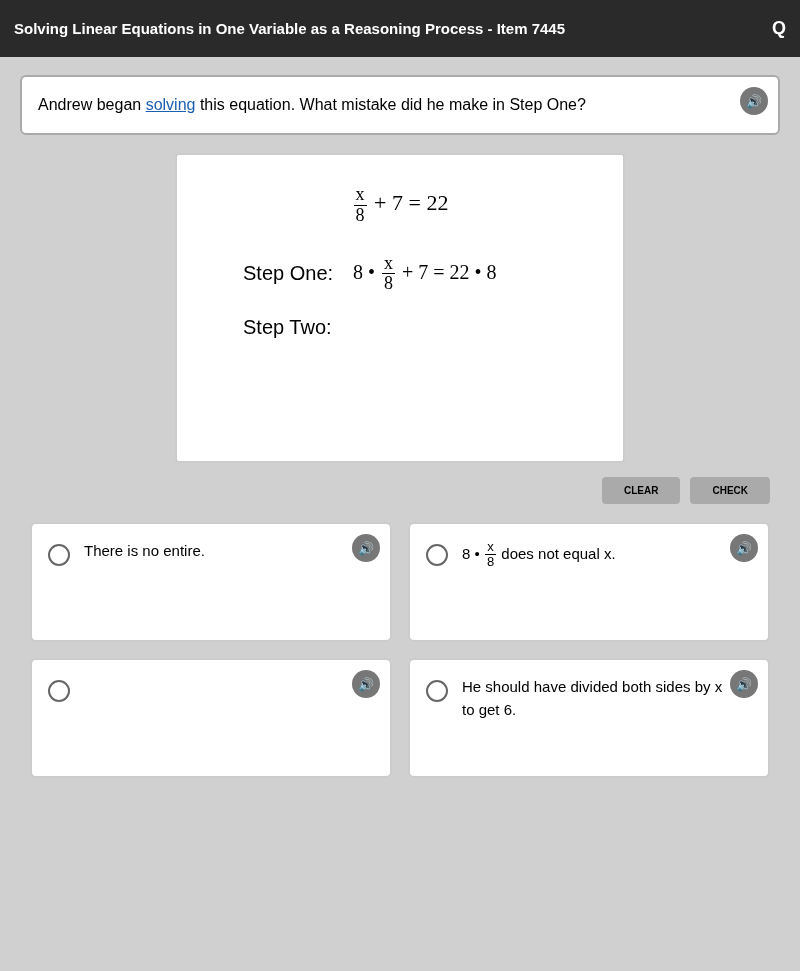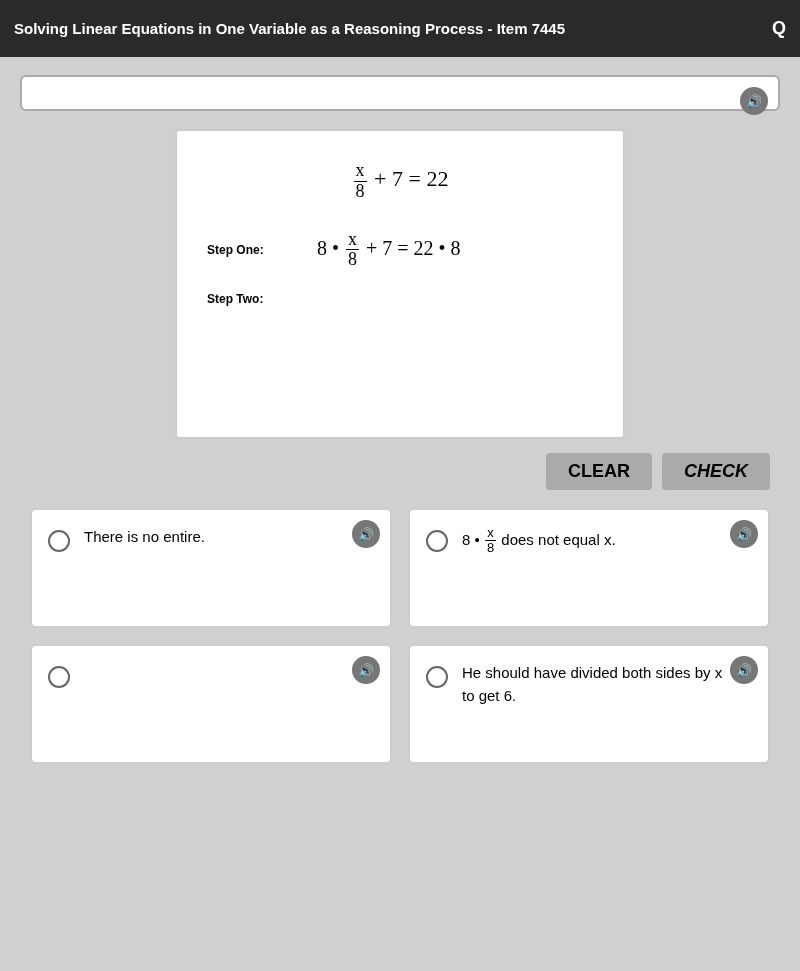--- a/index.html
+++ b/index.html
@@ -83,24 +83,25 @@
     }
 
     .equation-step {
       display: flex;
       align-items: center;
       margin-bottom: 22px;
       font-size: 20px;
     }
 
     .step-label {
-      font-weight: bold;
-      font-family: Arial, sans-serif;
-      font-size: 12px;
+      font-weight: normal;
+      font-family: Arial, sans-serif;
+      font-size: 20px;
       min-width: 110px;
+      margin-left: 36px;
     }
 
     .step-math {
       font-size: 20px;
     }
 
     .frac {
       display: inline-flex;
       flex-direction: column;
       align-items: center;
@@ -134,37 +135,36 @@
     .actions-row {
       display: flex;
       justify-content: flex-end;
       gap: 10px;
       margin-bottom: 18px;
       padding-right: 10px;
     }
 
     .btn {
       padding: 8px 22px;
-      font-size: 18px;
+      font-size: 10px;
       font-family: Arial, sans-serif;
       font-weight: bold;
       border: none;
       border-radius: 4px;
       cursor: pointer;
     }
 
     .btn-clear {
       background: #aaa;
       color: #000;
     }
 
     .btn-check {
       background: #aaa;
       color: #000;
-      font-style: italic;
     }
 
     .answers-grid {
       display: grid;
       grid-template-columns: 1fr 1fr;
       gap: 16px;
       padding: 0 10px;
     }
 
     .answer-card {
@@ -244,20 +244,23 @@
   <span class="header-title">Solving Linear Equations in One Variable as a Reasoning Process - Item 7445</span>
   <span class="header-q">Q</span>
 </div>
 
 <div class="main-content">
 
   <div class="question-box">
     <button class="audio-btn">
       <span class="audio-icon">🔊</span>
     </button>
+    <p class="question-text">
+      <span>Andrew began </span><a href="#">solving</a><span> this equation. What mistake did he make in Step One?</span>
+    </p>
   </div>
 
   <div class="equation-container">
 
     <div class="equation-main">
       <span>
         <span class="frac frac-large">
           <span class="frac-num">x</span>
           <span class="frac-den">8</span>
         </span>

